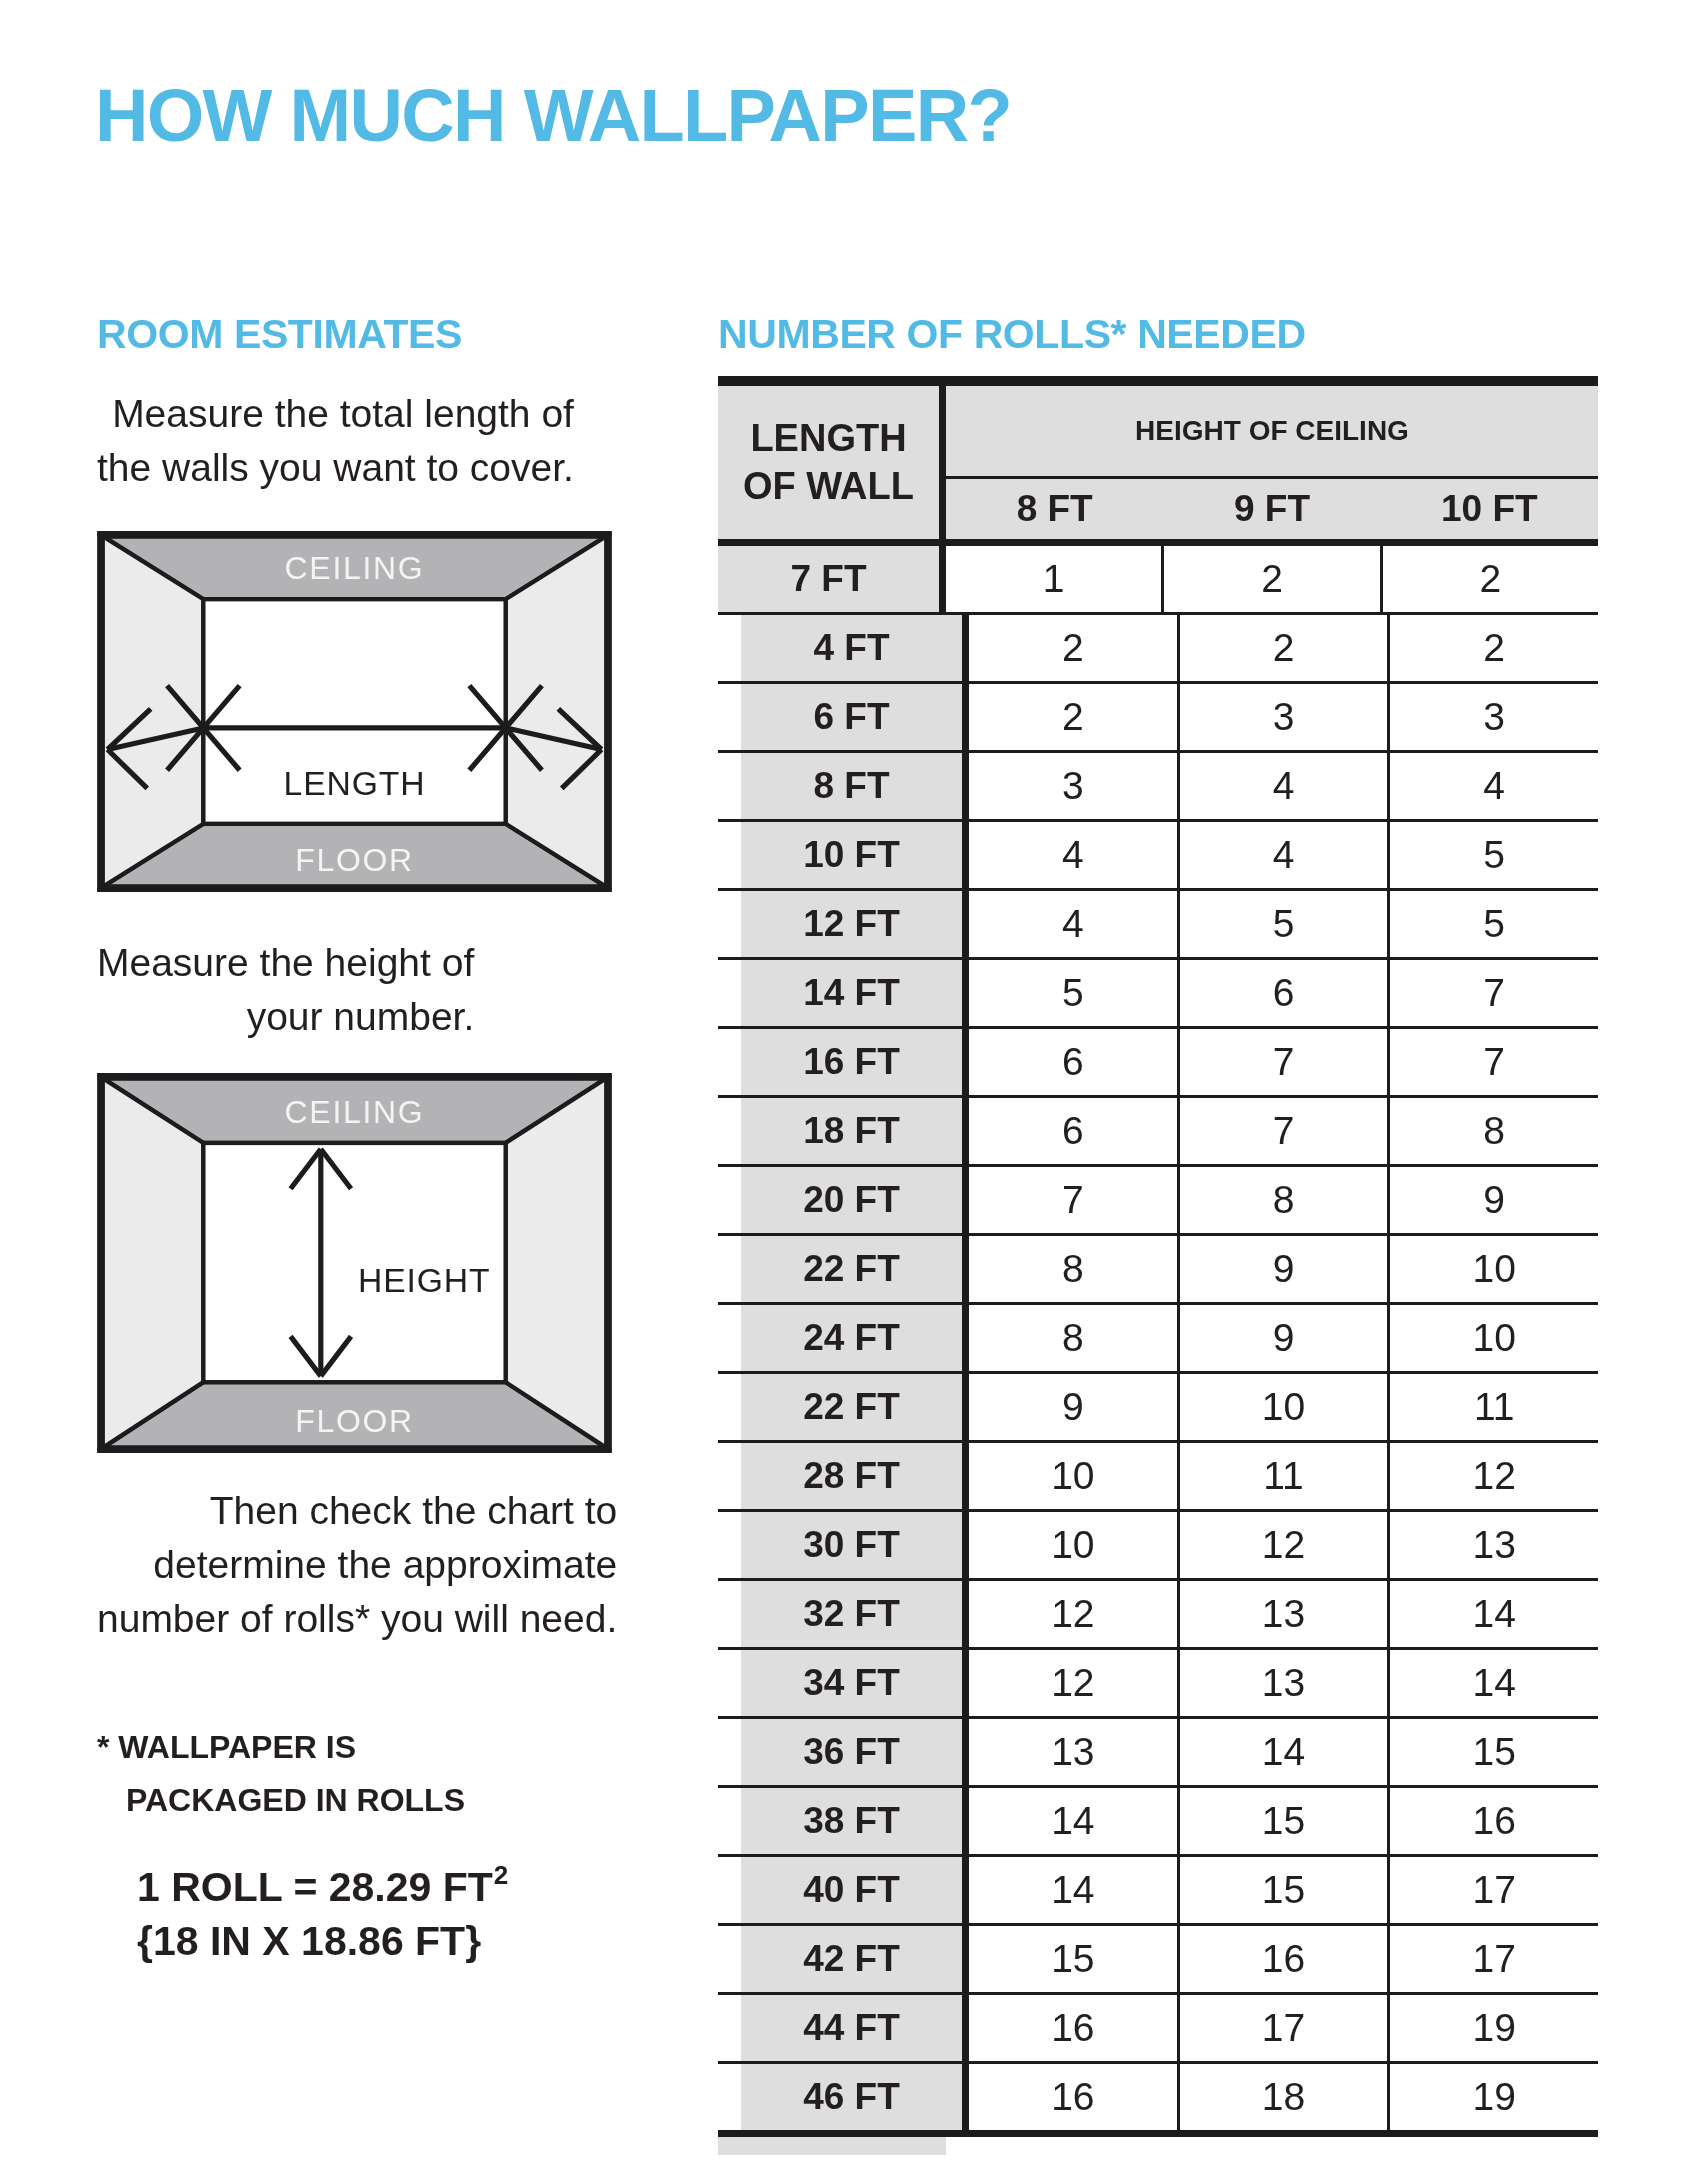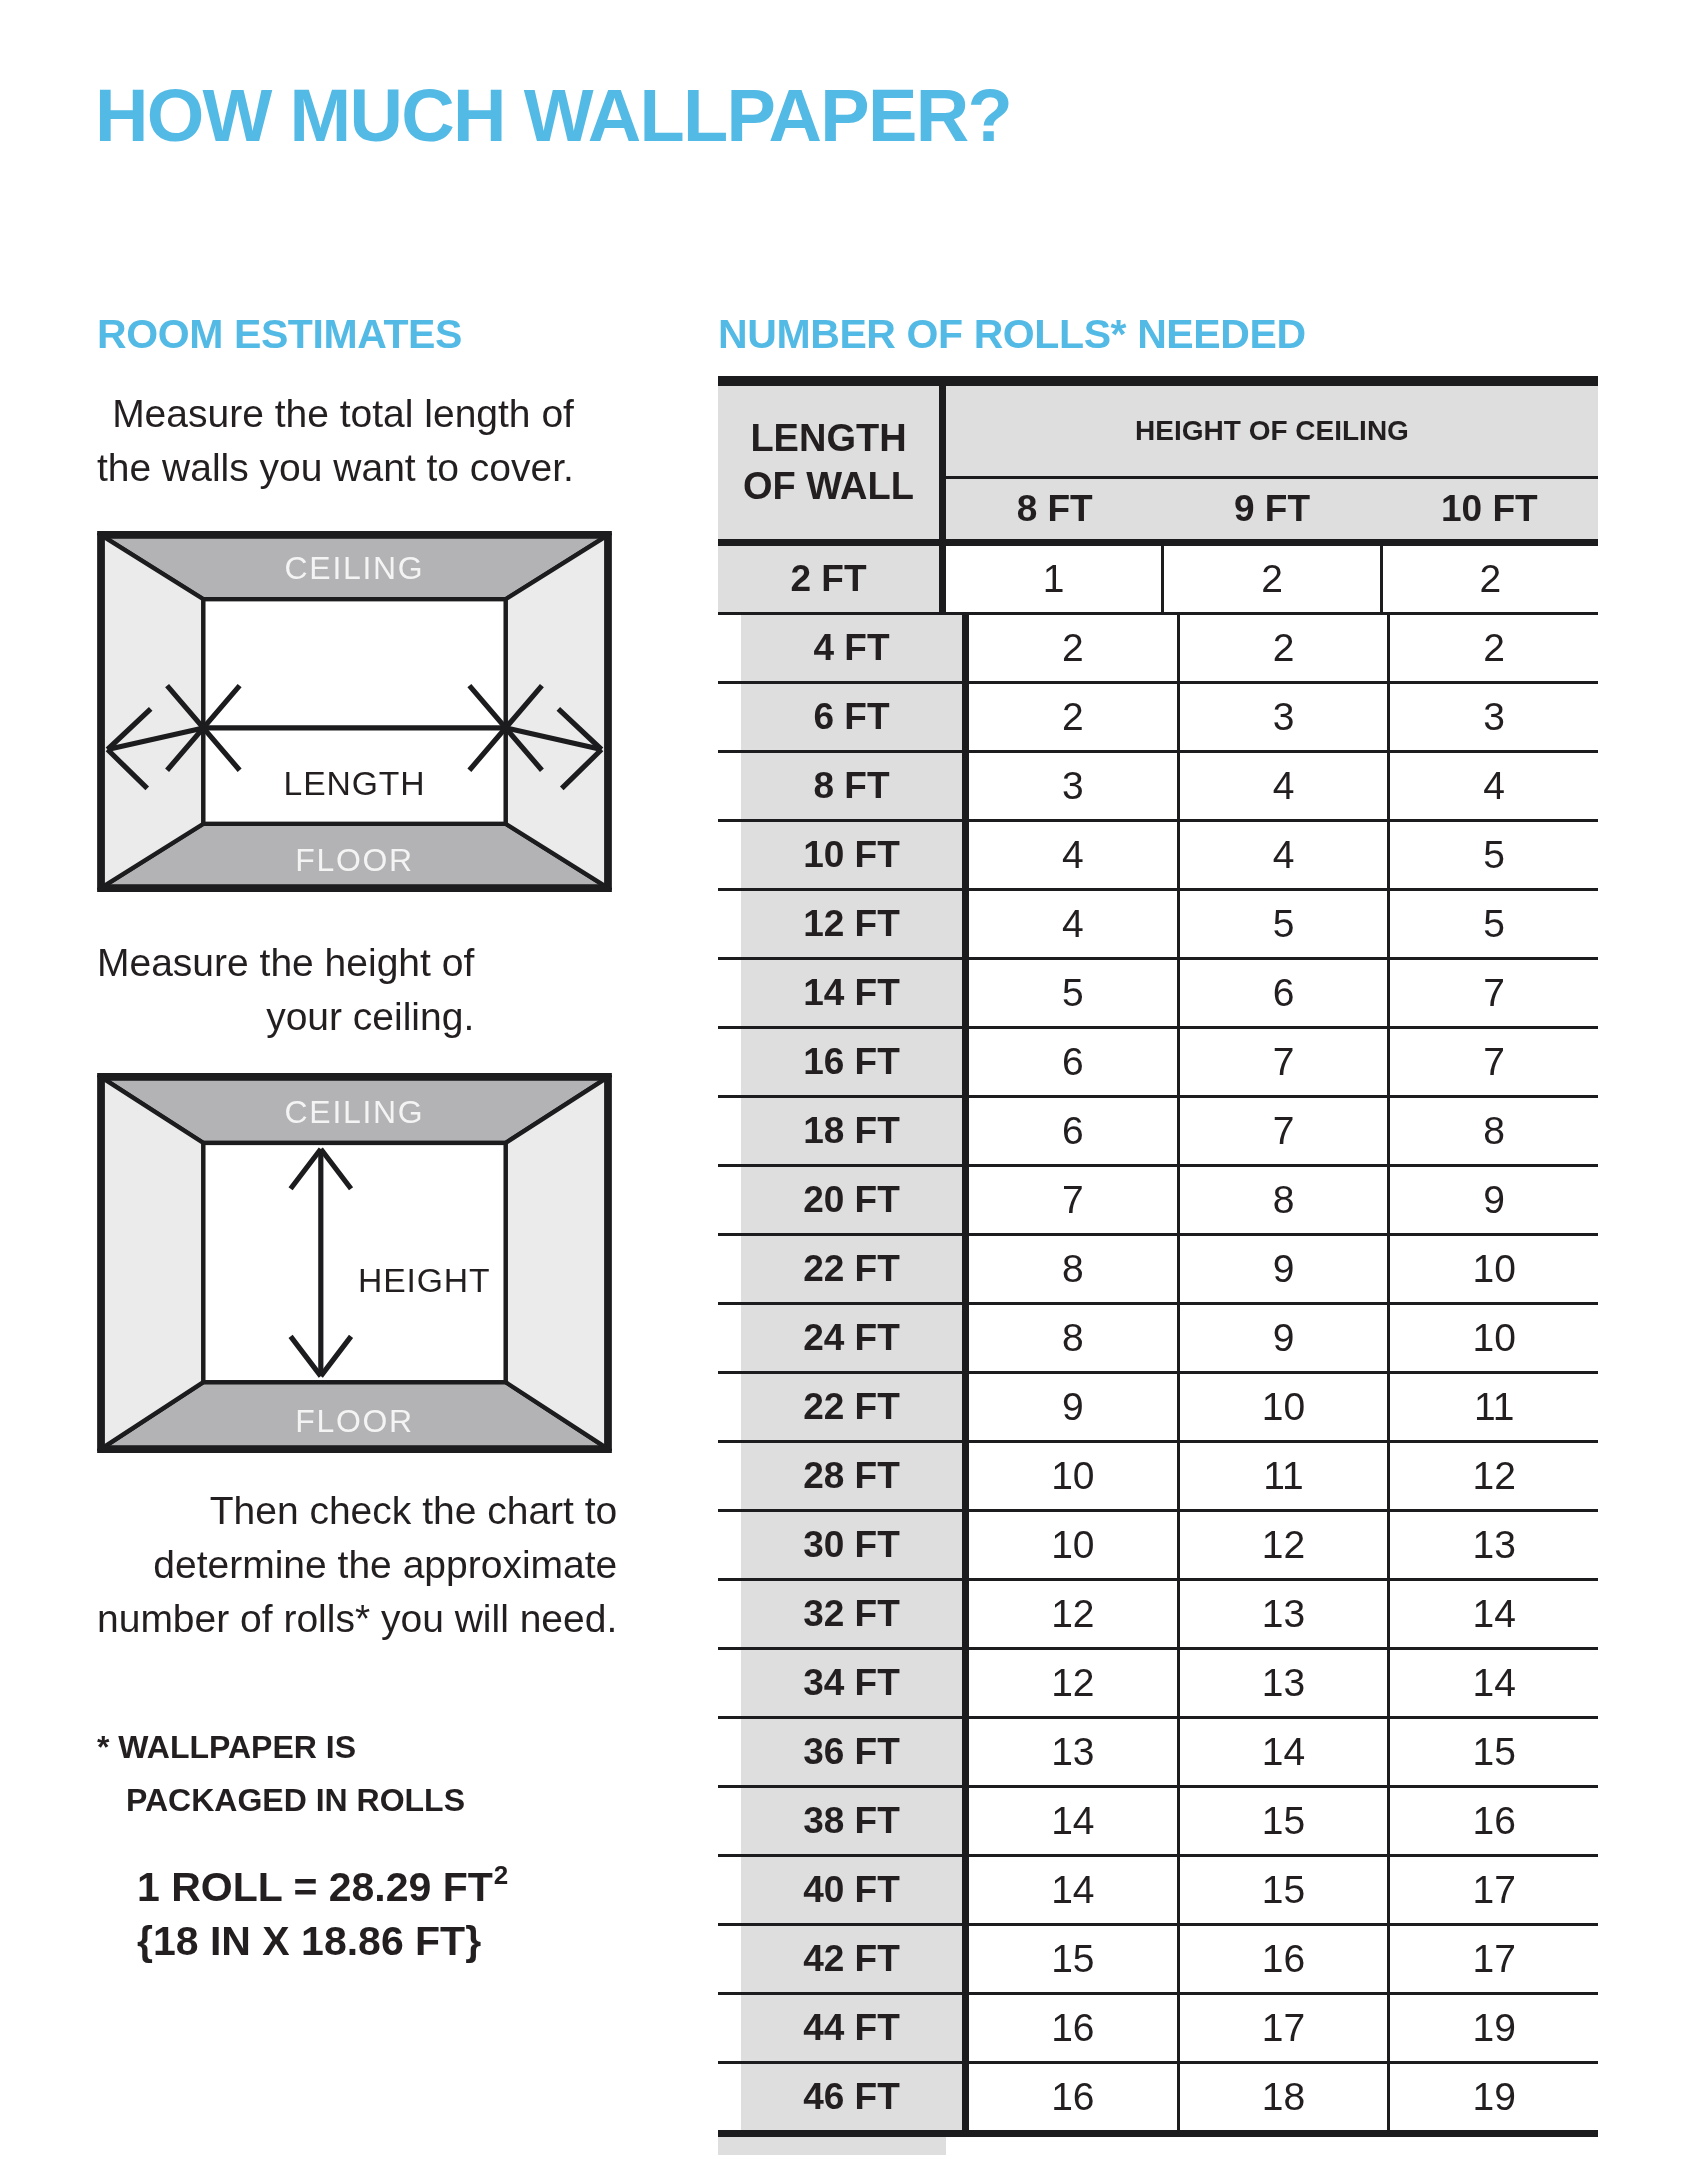--- a/index.html
+++ b/index.html
@@ -99,21 +99,21 @@
     <path d="M584 253 L534 206 M584 253 L538 298"></path>
     <path d="M81 179 L165 277 M165 179 L81 277"></path>
     <path d="M431 179 L515 277 M515 179 L431 277"></path>
   </g>
   <text x="298" y="56" text-anchor="middle" fill="#f4f4f4" class="diag-label">CEILING</text>
   <text x="298" y="394" text-anchor="middle" fill="#f4f4f4" class="diag-label">FLOOR</text>
   <text x="298" y="306" text-anchor="middle" fill="#231f20" class="dim-label">LENGTH</text>
 </svg>
 
 <div class="abs body-text" id="step2">Measure the height of
-your ceiling.</div>
+your number.</div>
 
 <svg class="abs" id="diagram2" viewBox="0 0 596 440">
   <g stroke="#1c1c1e" stroke-width="5">
     <polygon points="5,5 591,5 473,81 123,81" fill="#b3b3b5"></polygon>
     <polygon points="5,435 123,358 473,358 591,435" fill="#b3b3b5"></polygon>
     <polygon points="5,5 123,81 123,358 5,435" fill="#ebebec"></polygon>
     <polygon points="591,5 473,81 473,358 591,435" fill="#ebebec"></polygon>
     <rect x="123" y="81" width="350" height="277" fill="#ffffff"></rect>
   </g>
   <rect x="4.5" y="4.5" width="587" height="431" fill="none" stroke="#1c1c1e" stroke-width="9"></rect>
@@ -150,21 +150,21 @@
       <div class="group">HEIGHT OF CEILING</div>
       <div class="subs" id="subheads">
           <div class="subcell">8 FT</div>
           <div class="subcell">9 FT</div>
           <div class="subcell">10 FT</div>
         </div>
     </div>
   </div>
   <div id="rows">
       <div class="trow">
-        <div class="rlabel">2 FT</div>
+        <div class="rlabel">7 FT</div>
         <div class="cell">1</div>
         <div class="cell">2</div>
         <div class="cell">2</div>
       </div>
       <div class="trow">
         <div class="rlabel">4 FT</div>
         <div class="cell">2</div>
         <div class="cell">2</div>
         <div class="cell">2</div>
       </div>

